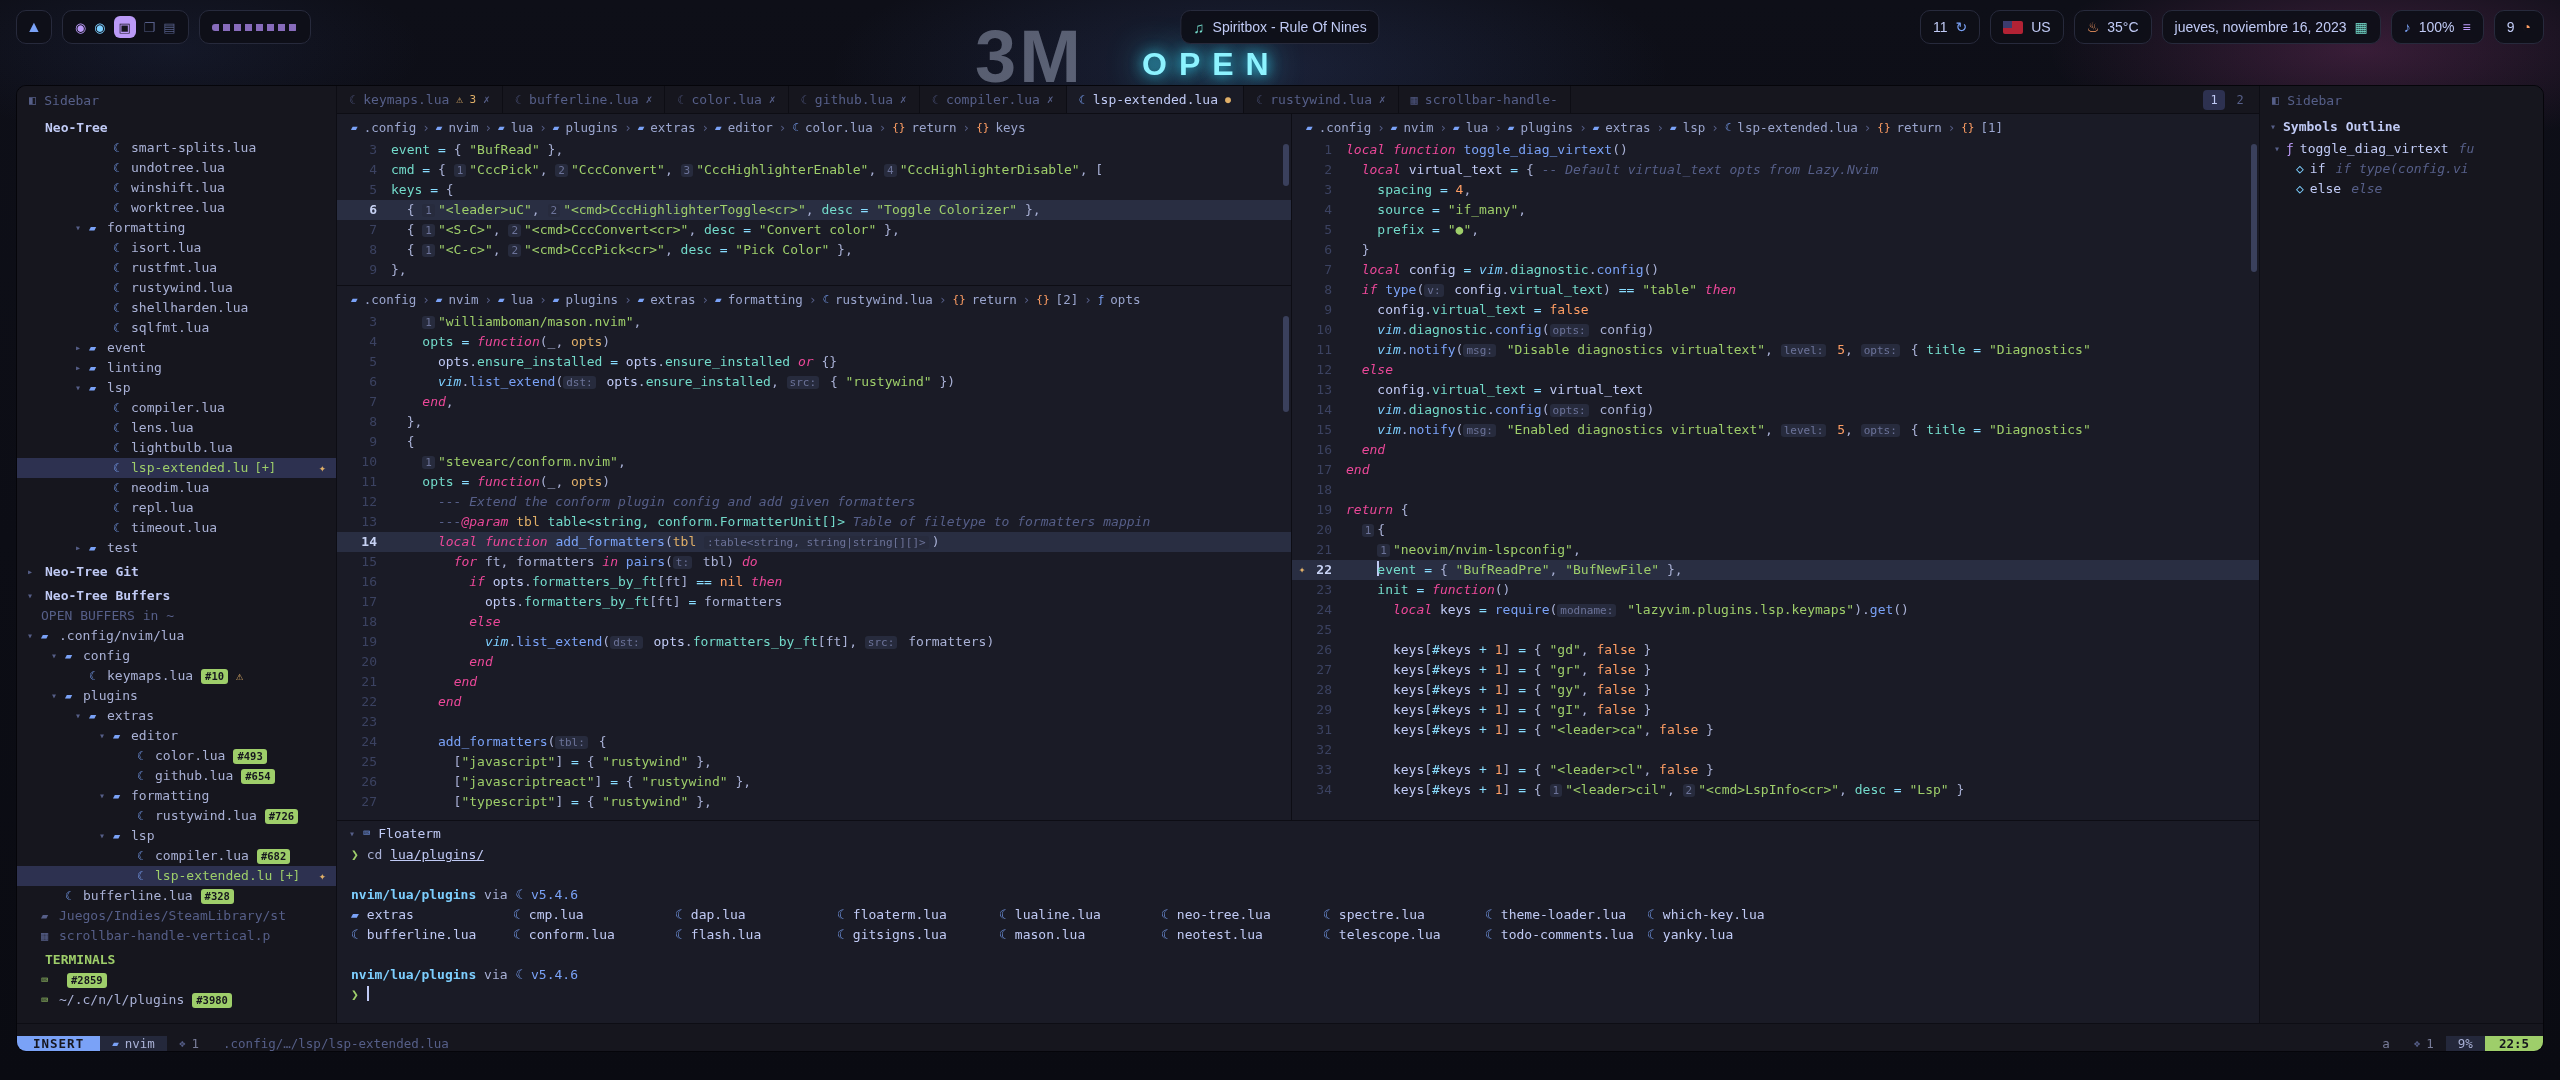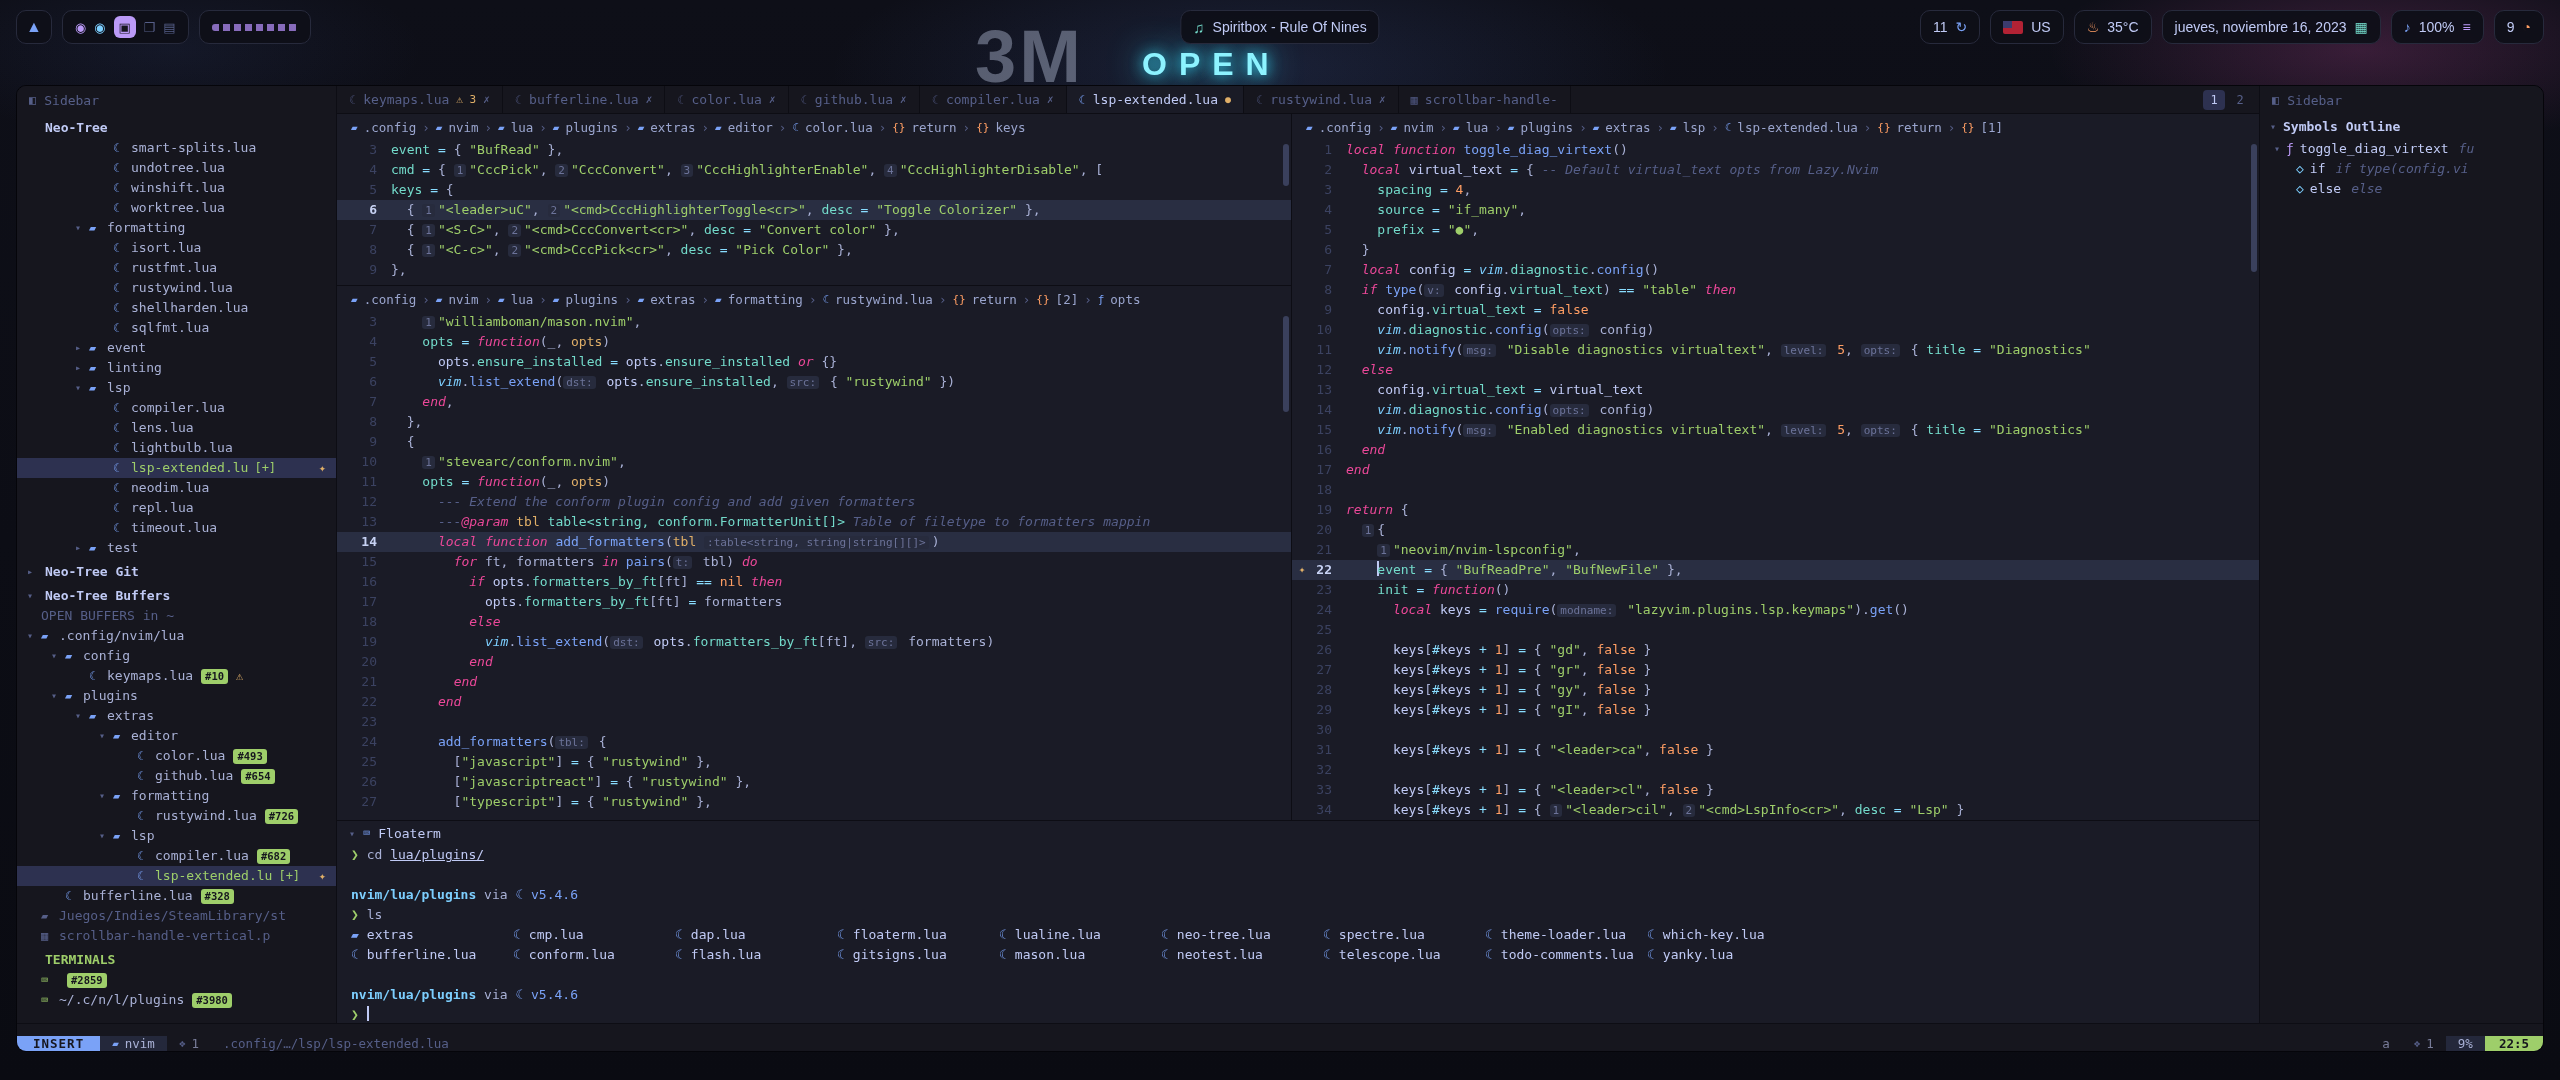--- a/index.html
+++ b/index.html
@@ -889,25 +889,20 @@
                   <span class="ln">28</span>
                   <span class="txt"><span class="sg-d">      </span><span class="sg-v">keys</span><span class="sg-d">[</span><span class="sg-o">#</span><span class="sg-v">keys</span><span class="sg-o"> + </span><span class="sg-n">1</span><span class="sg-d">] </span><span class="sg-o">=</span><span class="sg-d"> { </span><span class="sg-s">"gy"</span><span class="sg-d">, </span><span class="sg-n">false</span><span class="sg-d"> }</span></span>
                 </div>
                 <div class="cl">
                   <span class="sign"> </span>
                   <span class="ln">29</span>
                   <span class="txt"><span class="sg-d">      </span><span class="sg-v">keys</span><span class="sg-d">[</span><span class="sg-o">#</span><span class="sg-v">keys</span><span class="sg-o"> + </span><span class="sg-n">1</span><span class="sg-d">] </span><span class="sg-o">=</span><span class="sg-d"> { </span><span class="sg-s">"gI"</span><span class="sg-d">, </span><span class="sg-n">false</span><span class="sg-d"> }</span></span>
                 </div>
                 <div class="cl">
                   <span class="sign"> </span>
-                  <span class="ln">30</span>
-                  <span class="txt"></span>
-                </div>
-                <div class="cl">
-                  <span class="sign"> </span>
                   <span class="ln">31</span>
                   <span class="txt"><span class="sg-d">      </span><span class="sg-v">keys</span><span class="sg-d">[</span><span class="sg-o">#</span><span class="sg-v">keys</span><span class="sg-o"> + </span><span class="sg-n">1</span><span class="sg-d">] </span><span class="sg-o">=</span><span class="sg-d"> { </span><span class="sg-s">"&lt;leader&gt;ca"</span><span class="sg-d">, </span><span class="sg-n">false</span><span class="sg-d"> }</span></span>
                 </div>
                 <div class="cl">
                   <span class="sign"> </span>
                   <span class="ln">32</span>
                   <span class="txt"></span>
                 </div>
                 <div class="cl">
                   <span class="sign"> </span>
@@ -928,21 +923,20 @@
       <div class="floaterm">
         <div class="fl-bar">
           <span class="chev">▾</span>
           <span class="fl-ic">⌨</span>
           <span>Floaterm</span>
         </div>
         <div class="fl-body">
             <div class="tl"><span class="sg-g">❯ </span><span class="sg-d">cd </span><span class="sg-u">lua/plugins/</span></div>
             <div class="tl">&nbsp;</div>
             <div class="tl"><span class="sg-cy">nvim/lua/plugins</span><span class="sg-d"> via </span><span class="sg-f">☾ v5.4.6</span></div>
-            <div class="tl"><span class="sg-g">❯ </span><span class="sg-d">ls</span></div>
             <div class="tl"><span class="cell"><span class="ci">▰</span><span class="cn">extras</span></span><span class="cell"><span class="ci">☾</span><span class="cn">cmp.lua</span></span><span class="cell"><span class="ci">☾</span><span class="cn">dap.lua</span></span><span class="cell"><span class="ci">☾</span><span class="cn">floaterm.lua</span></span><span class="cell"><span class="ci">☾</span><span class="cn">lualine.lua</span></span><span class="cell"><span class="ci">☾</span><span class="cn">neo-tree.lua</span></span><span class="cell"><span class="ci">☾</span><span class="cn">spectre.lua</span></span><span class="cell"><span class="ci">☾</span><span class="cn">theme-loader.lua</span></span><span class="cell"><span class="ci">☾</span><span class="cn">which-key.lua</span></span></div>
             <div class="tl"><span class="cell"><span class="ci">☾</span><span class="cn">bufferline.lua</span></span><span class="cell"><span class="ci">☾</span><span class="cn">conform.lua</span></span><span class="cell"><span class="ci">☾</span><span class="cn">flash.lua</span></span><span class="cell"><span class="ci">☾</span><span class="cn">gitsigns.lua</span></span><span class="cell"><span class="ci">☾</span><span class="cn">mason.lua</span></span><span class="cell"><span class="ci">☾</span><span class="cn">neotest.lua</span></span><span class="cell"><span class="ci">☾</span><span class="cn">telescope.lua</span></span><span class="cell"><span class="ci">☾</span><span class="cn">todo-comments.lua</span></span><span class="cell"><span class="ci">☾</span><span class="cn">yanky.lua</span></span></div>
             <div class="tl">&nbsp;</div>
             <div class="tl"><span class="sg-cy">nvim/lua/plugins</span><span class="sg-d"> via </span><span class="sg-f">☾ v5.4.6</span></div>
             <div class="tl"><span class="sg-g">❯ </span><span class="sg-cur"></span></div>
           </div>
       </div>
     </div>
 
     <aside class="outline">

